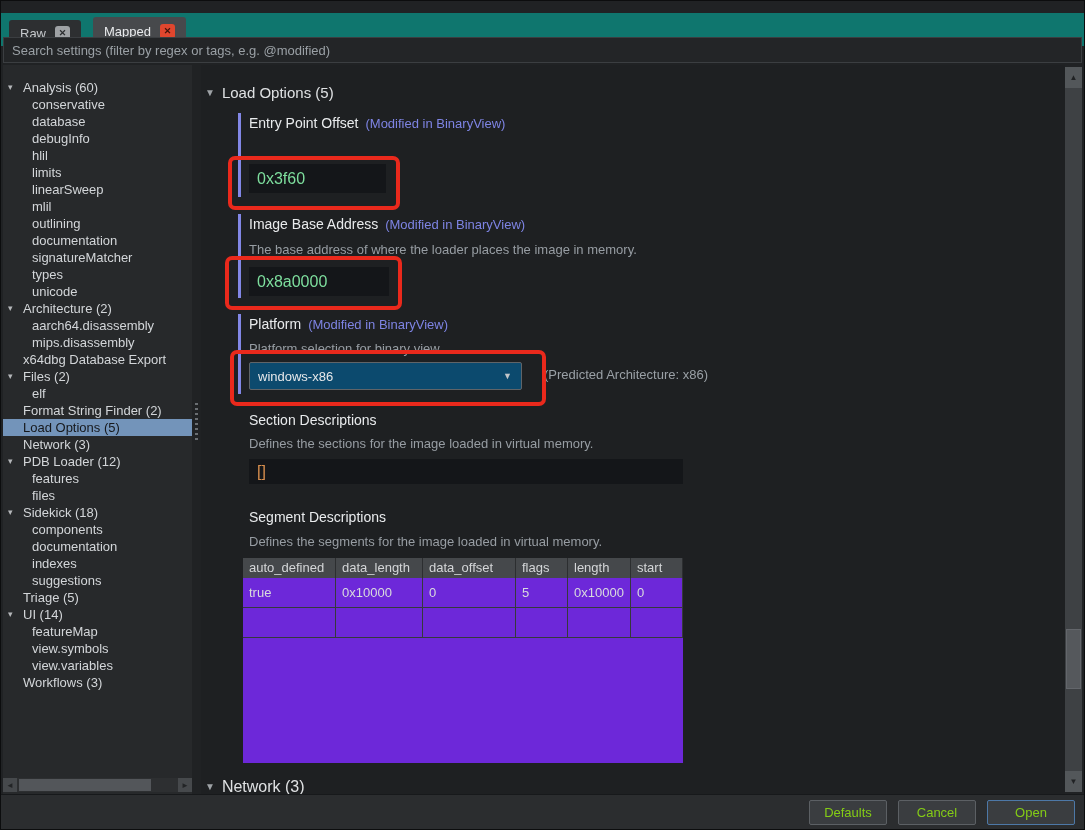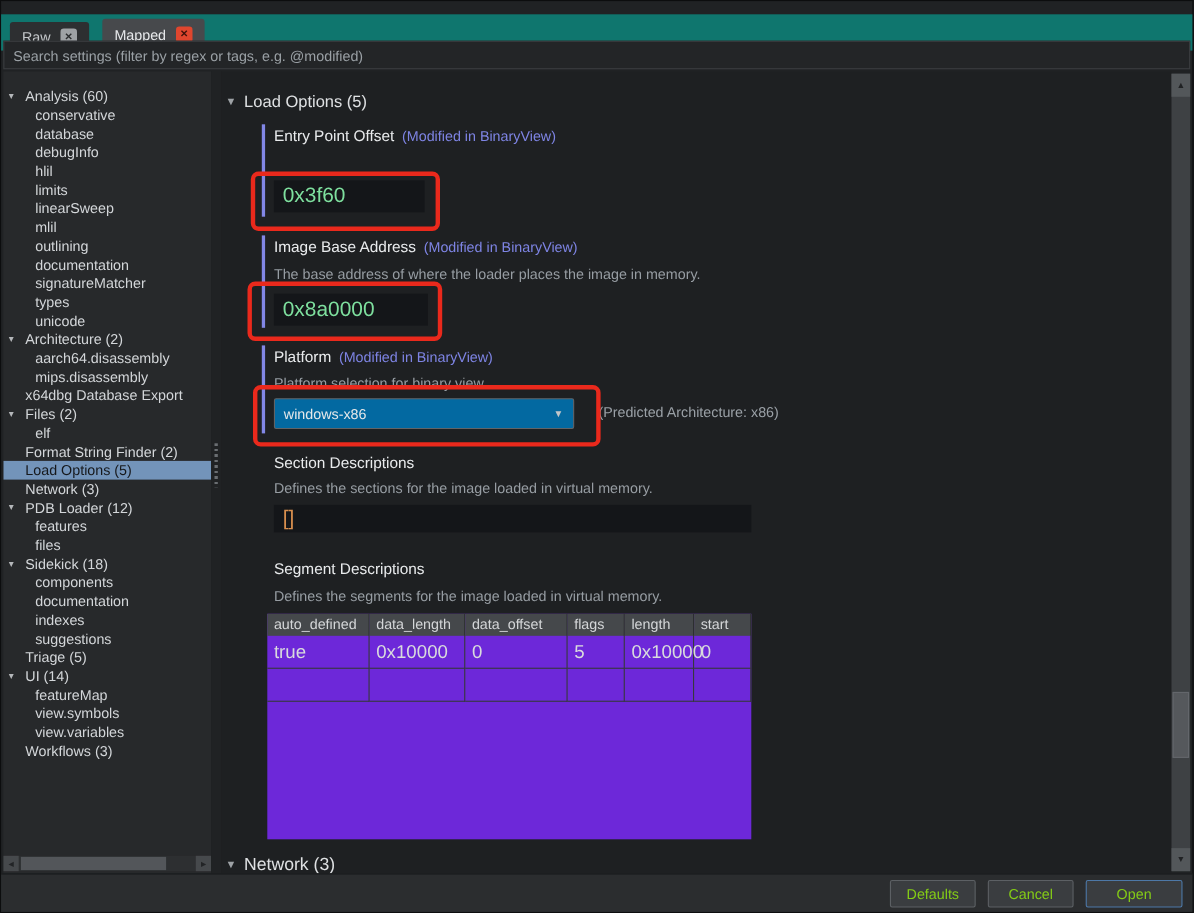--- a/index.html
+++ b/index.html
@@ -48,37 +48,37 @@
 
   
   .content{position:absolute;left:200px;top:64px;right:19px;bottom:35px;background:#1e2022;overflow:hidden;}
   .sec-h{position:absolute;left:4px;font-size:15px;color:#dfe1e3;white-space:nowrap;}
   .sec-h .arr{font-size:10px;color:#9ea2a6;margin-right:7px;vertical-align:2px;}
   .set-title{position:absolute;left:48px;font-size:14px;color:#e9ebed;white-space:nowrap;}
   .set-title .mod{font-size:13px;color:#7e84e4;margin-left:7px;}
   .set-desc{position:absolute;left:48px;font-size:13px;color:#979da3;white-space:nowrap;}
   .modbar{position:absolute;left:37px;width:3px;background:#8287e6;}
   .vinput{position:absolute;left:48px;background:#141619;border:0;outline:none;
-          font-size:19px;padding:0 8px;box-sizing:border-box;font-family:"Liberation Sans",sans-serif;}
+          font-size:16px;padding:0 8px;box-sizing:border-box;font-family:"Liberation Sans",sans-serif;}
   .vinput.green{color:#7edf9e;}
   .vinput.orange{color:#d88f4e;}
-  .dropdown{position:absolute;left:48px;width:273px;height:28px;background:#0369a1;
+  .dropdown{position:absolute;left:48px;width:273px;height:28px;background:#0c4a6e;
             border:1px solid #606468;box-sizing:border-box;border-radius:2px;
             display:flex;align-items:center;padding:0 8px;font-size:13px;color:#e6e8ea;}
   .dropdown .chev{position:absolute;right:9px;font-size:9px;color:#c3c6c9;}
   .note{position:absolute;font-size:13px;color:#9aa0a6;white-space:nowrap;}
 
   .ann{position:absolute;border:4px solid #ea291c;border-radius:7px;pointer-events:none;z-index:6;}
 
   
   .seg-table{position:absolute;left:42px;top:493px;width:440px;height:205px;background:#6d28d9;}
   .tr{display:grid;grid-template-columns:93px 87px 93px 52px 63px 52px;}
   .th{background:#45484b;color:#d4d6d8;font-size:13px;height:20px;line-height:20px;
       padding-left:6px;box-sizing:border-box;border-right:1px solid #2c2e30;}
-  .td{color:#d9dbdd;font-size:17px;height:30px;line-height:30px;padding-left:6px;
+  .td{color:#d9dbdd;font-size:13px;height:30px;line-height:30px;padding-left:6px;
       box-sizing:border-box;border-right:1px solid #36393c;border-bottom:1px solid #36393c;}
 
   
   .vscroll{position:absolute;right:2px;top:66px;bottom:37px;width:17px;background:#3e4144;}
   .vs-btn{position:absolute;left:0;right:0;height:21px;background:#53575a;color:#202224;
           font-size:8px;display:flex;align-items:center;justify-content:center;}
   .vs-btn.up{top:0;} .vs-btn.down{bottom:0;}
   .vs-thumb{position:absolute;left:1px;right:1px;top:562px;height:60px;background:#55585c;border:1px solid #63666b;box-sizing:border-box;}
 
   

